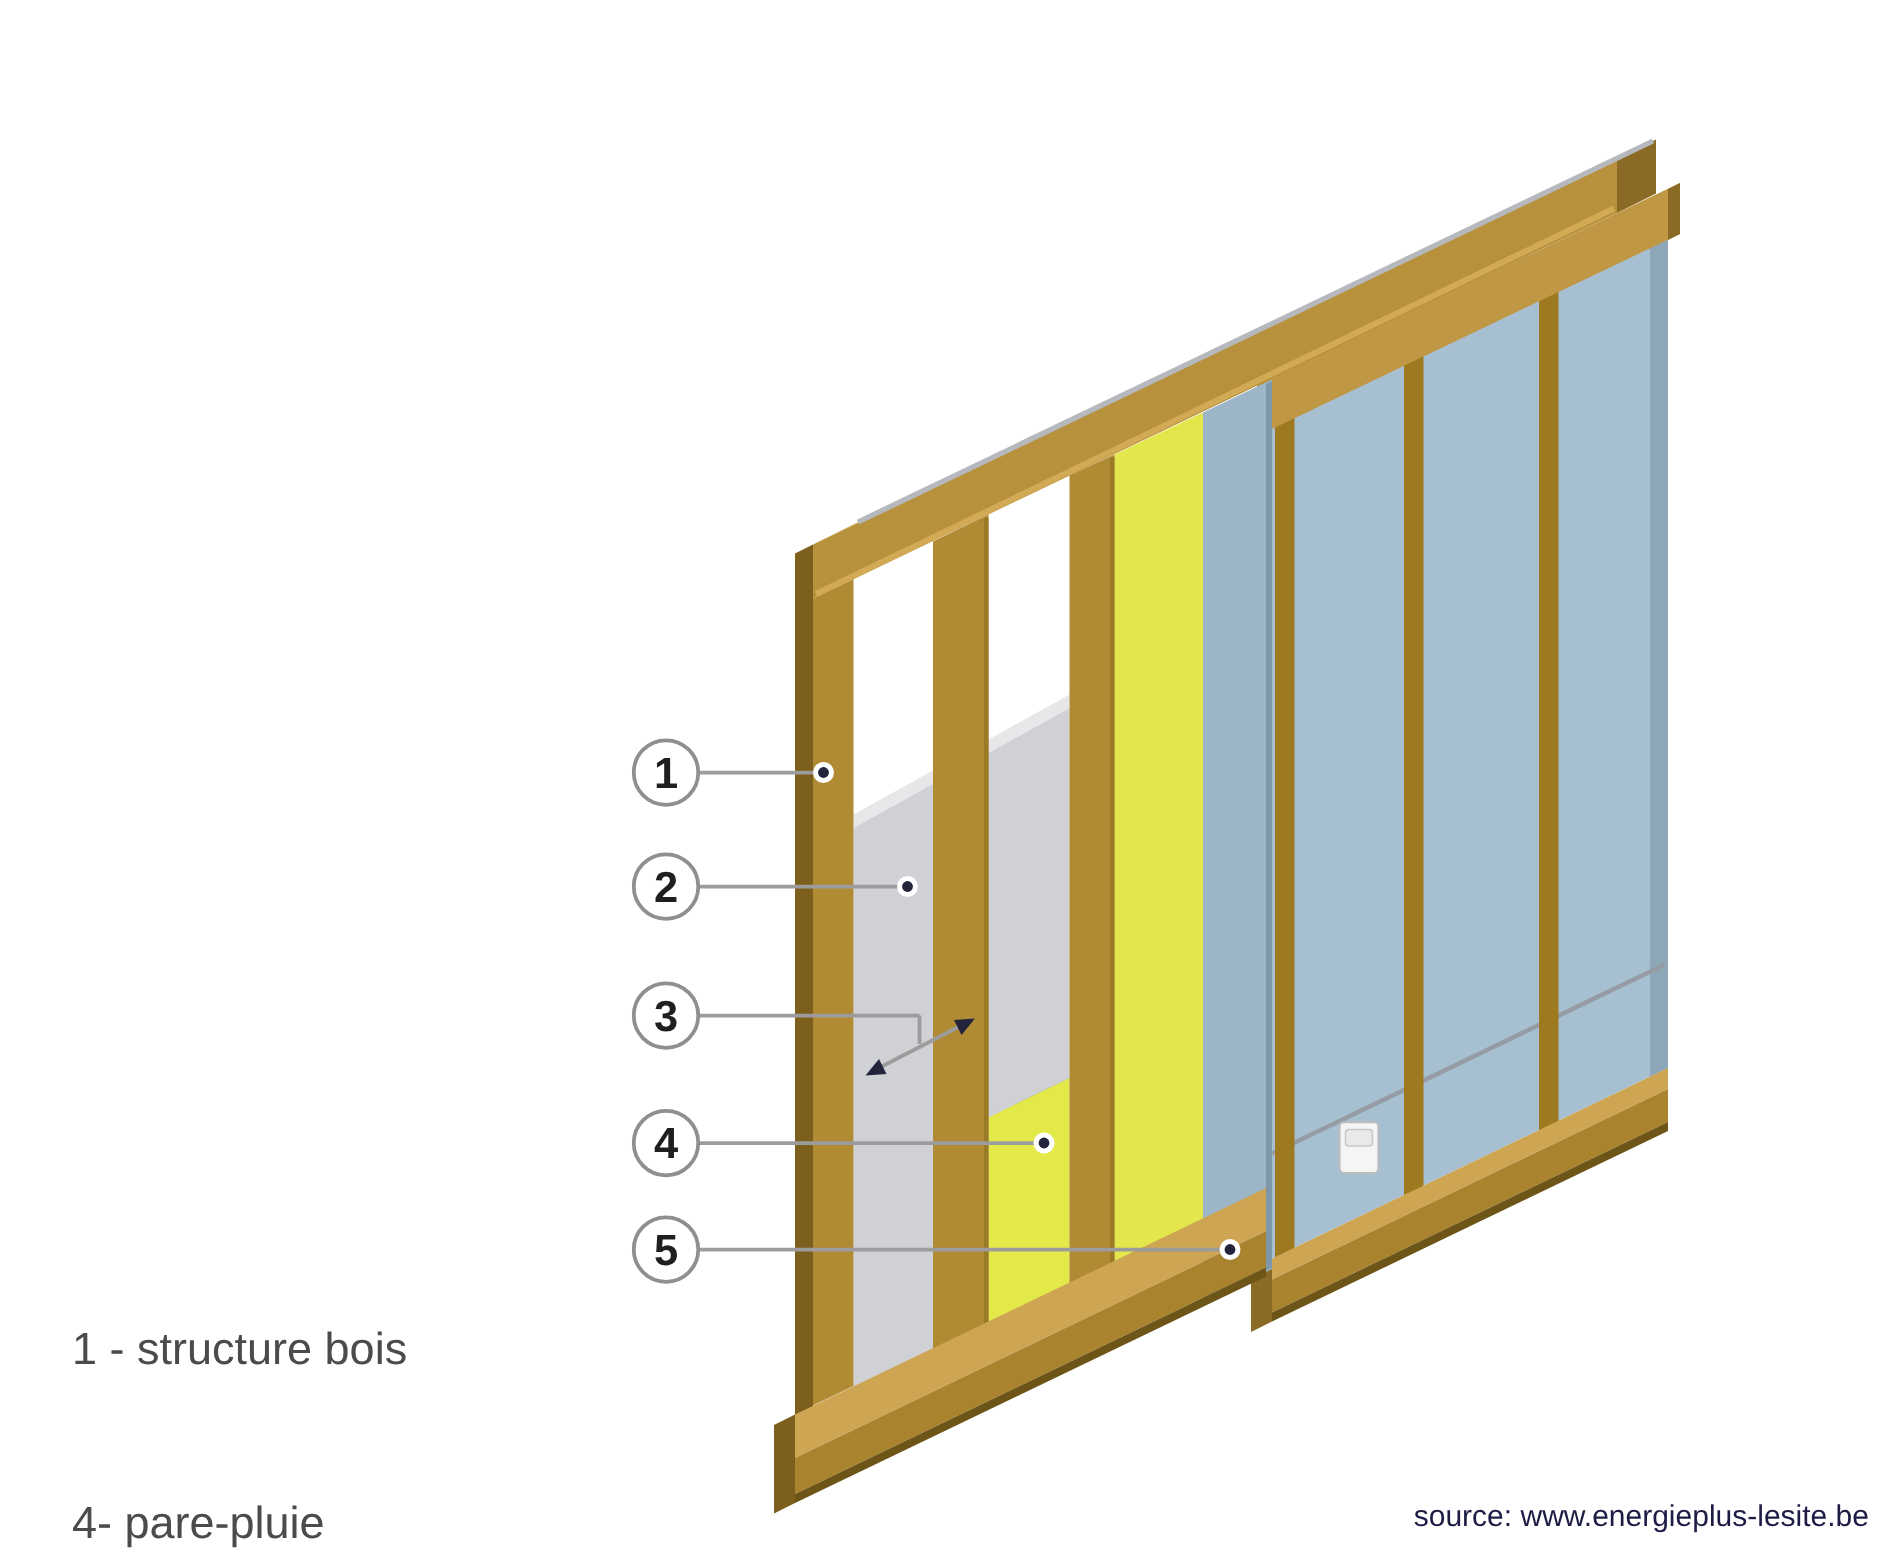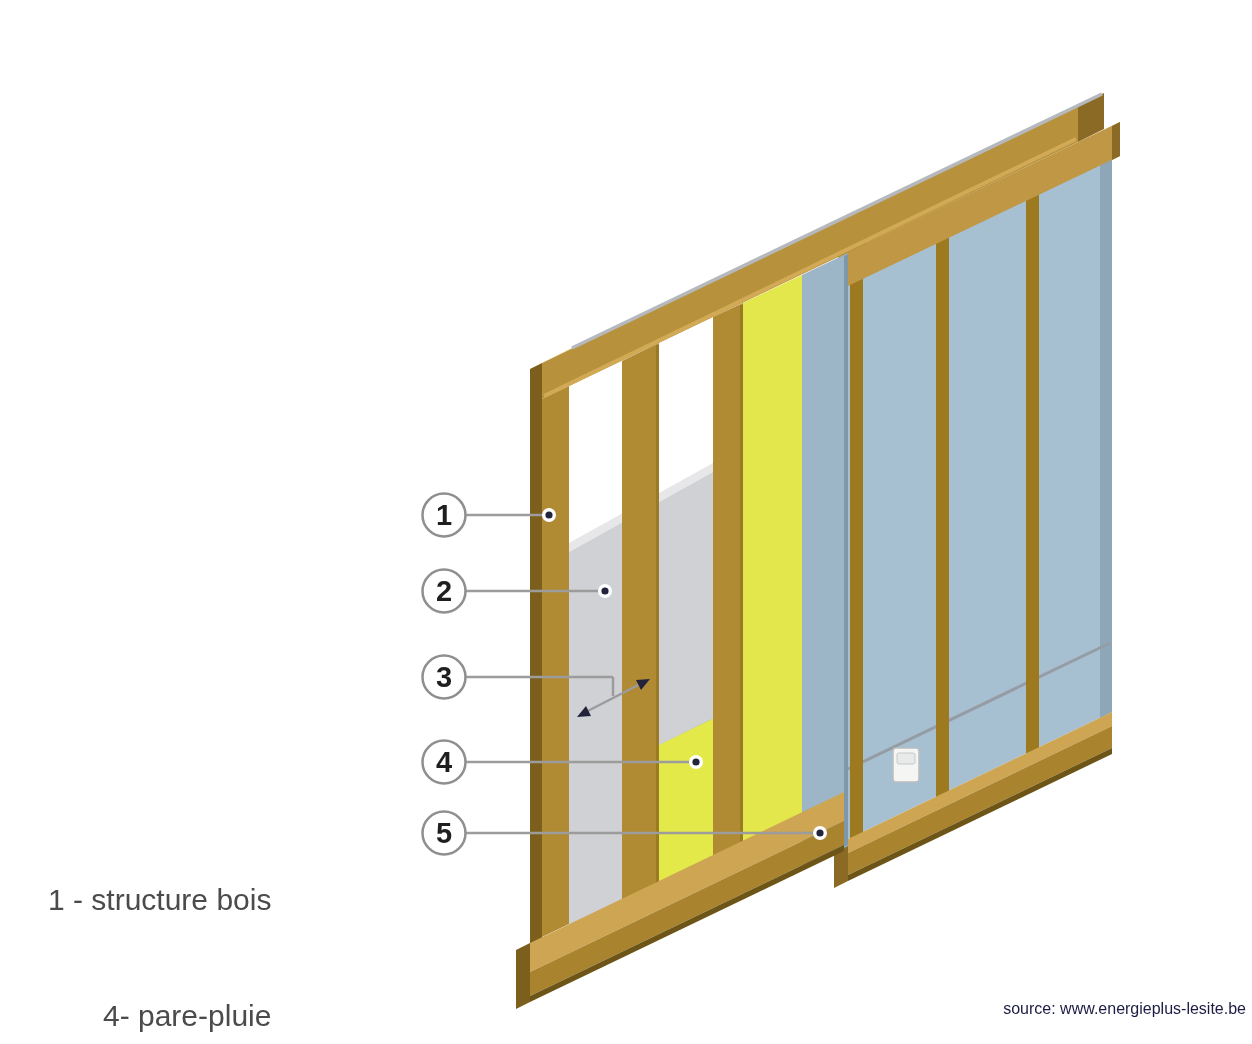--- a/index.html
+++ b/index.html
@@ -2,23 +2,23 @@
 <html><head>
 <meta charset="utf-8">
 <style>
   html,body{margin:0;padding:0;background:#ffffff;}
   body{width:1252px;height:1044px;overflow:hidden;
        font-family:"Liberation Sans", sans-serif;}
   .stage{position:relative;width:1252px;height:1044px;background:#ffffff;}
   svg{position:absolute;left:0;top:0;}
   .legend{position:absolute;left:48px;top:804px;color:#4b4b4b;
           font-size:30px;line-height:38.6px;white-space:pre;}
-  .legend .legend-line{height:38.6px;text-align:right;}
+  .legend .legend-line{height:38.6px;}
   .source{position:absolute;right:6px;top:1000px;color:#1c1c44;
-          font-size:16px;text-align:right;}
+          font-size:20px;text-align:right;}
   .callout-number{font-size:29px;font-weight:bold;fill:#1f1f1f;}
 </style>
 </head>
 <body>
 
 <div class="stage">
 
 <svg width="1252" height="1044" viewBox="0 0 1252 1044">
 
   <g>

